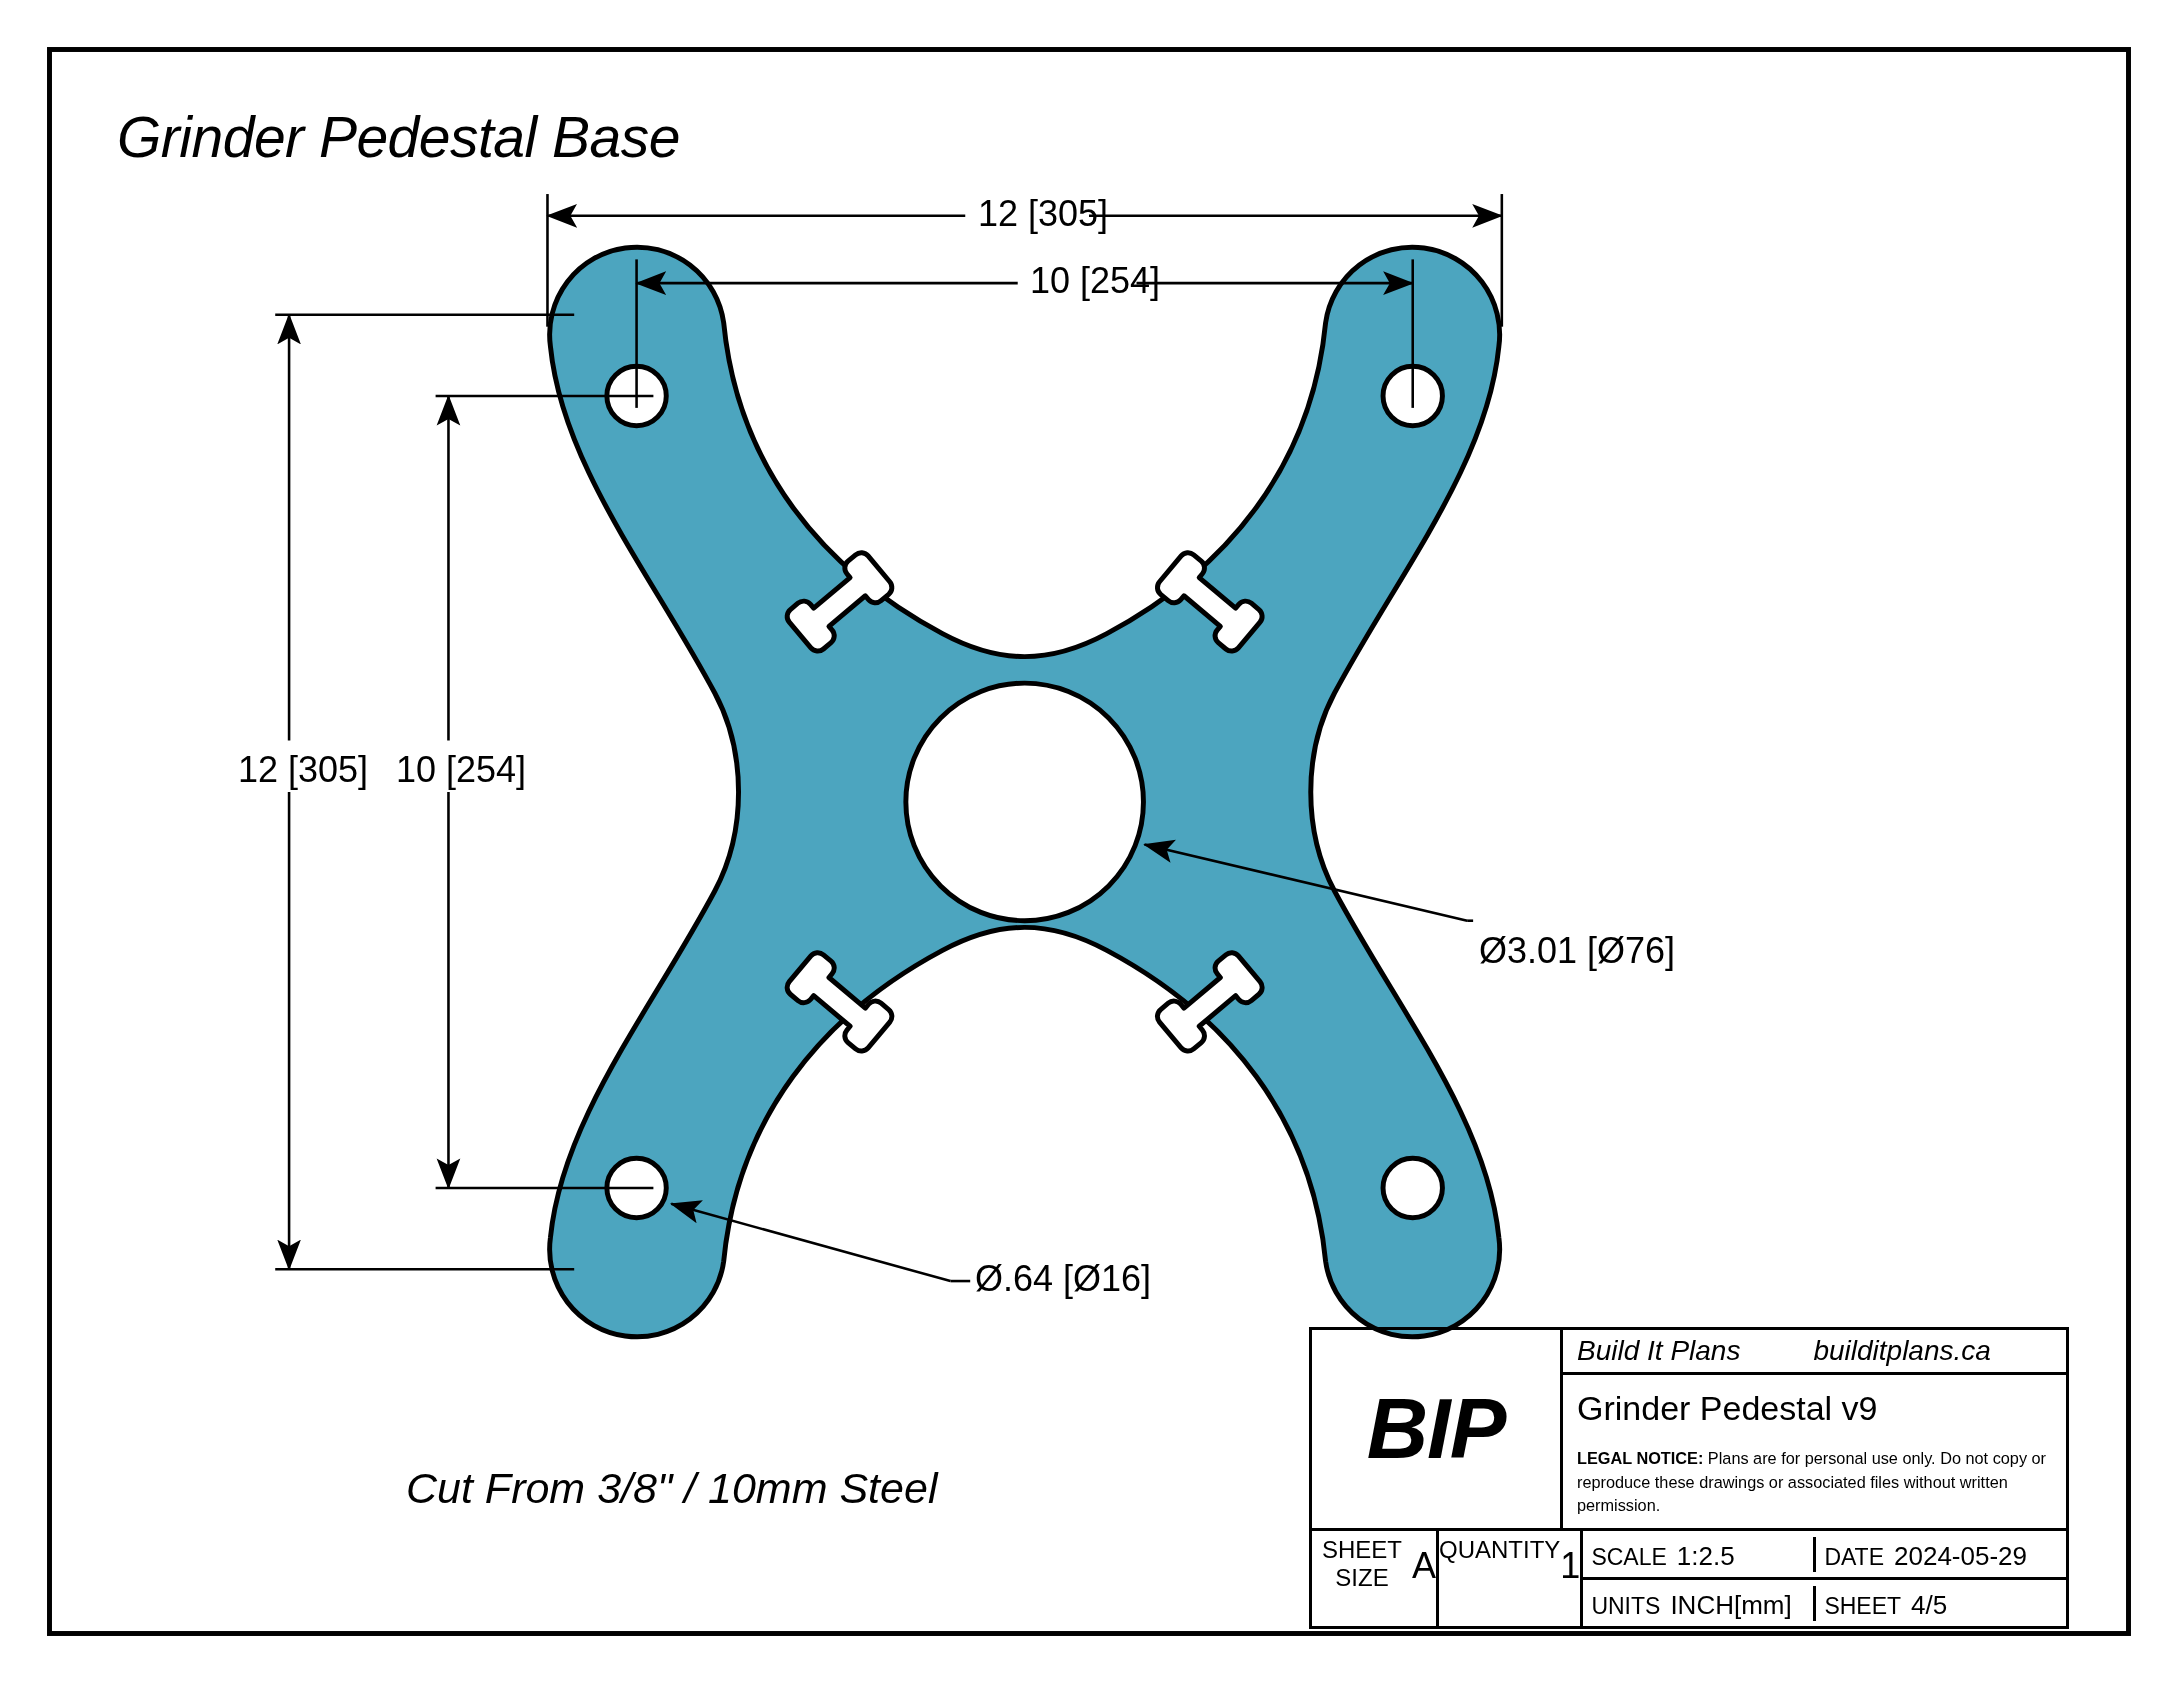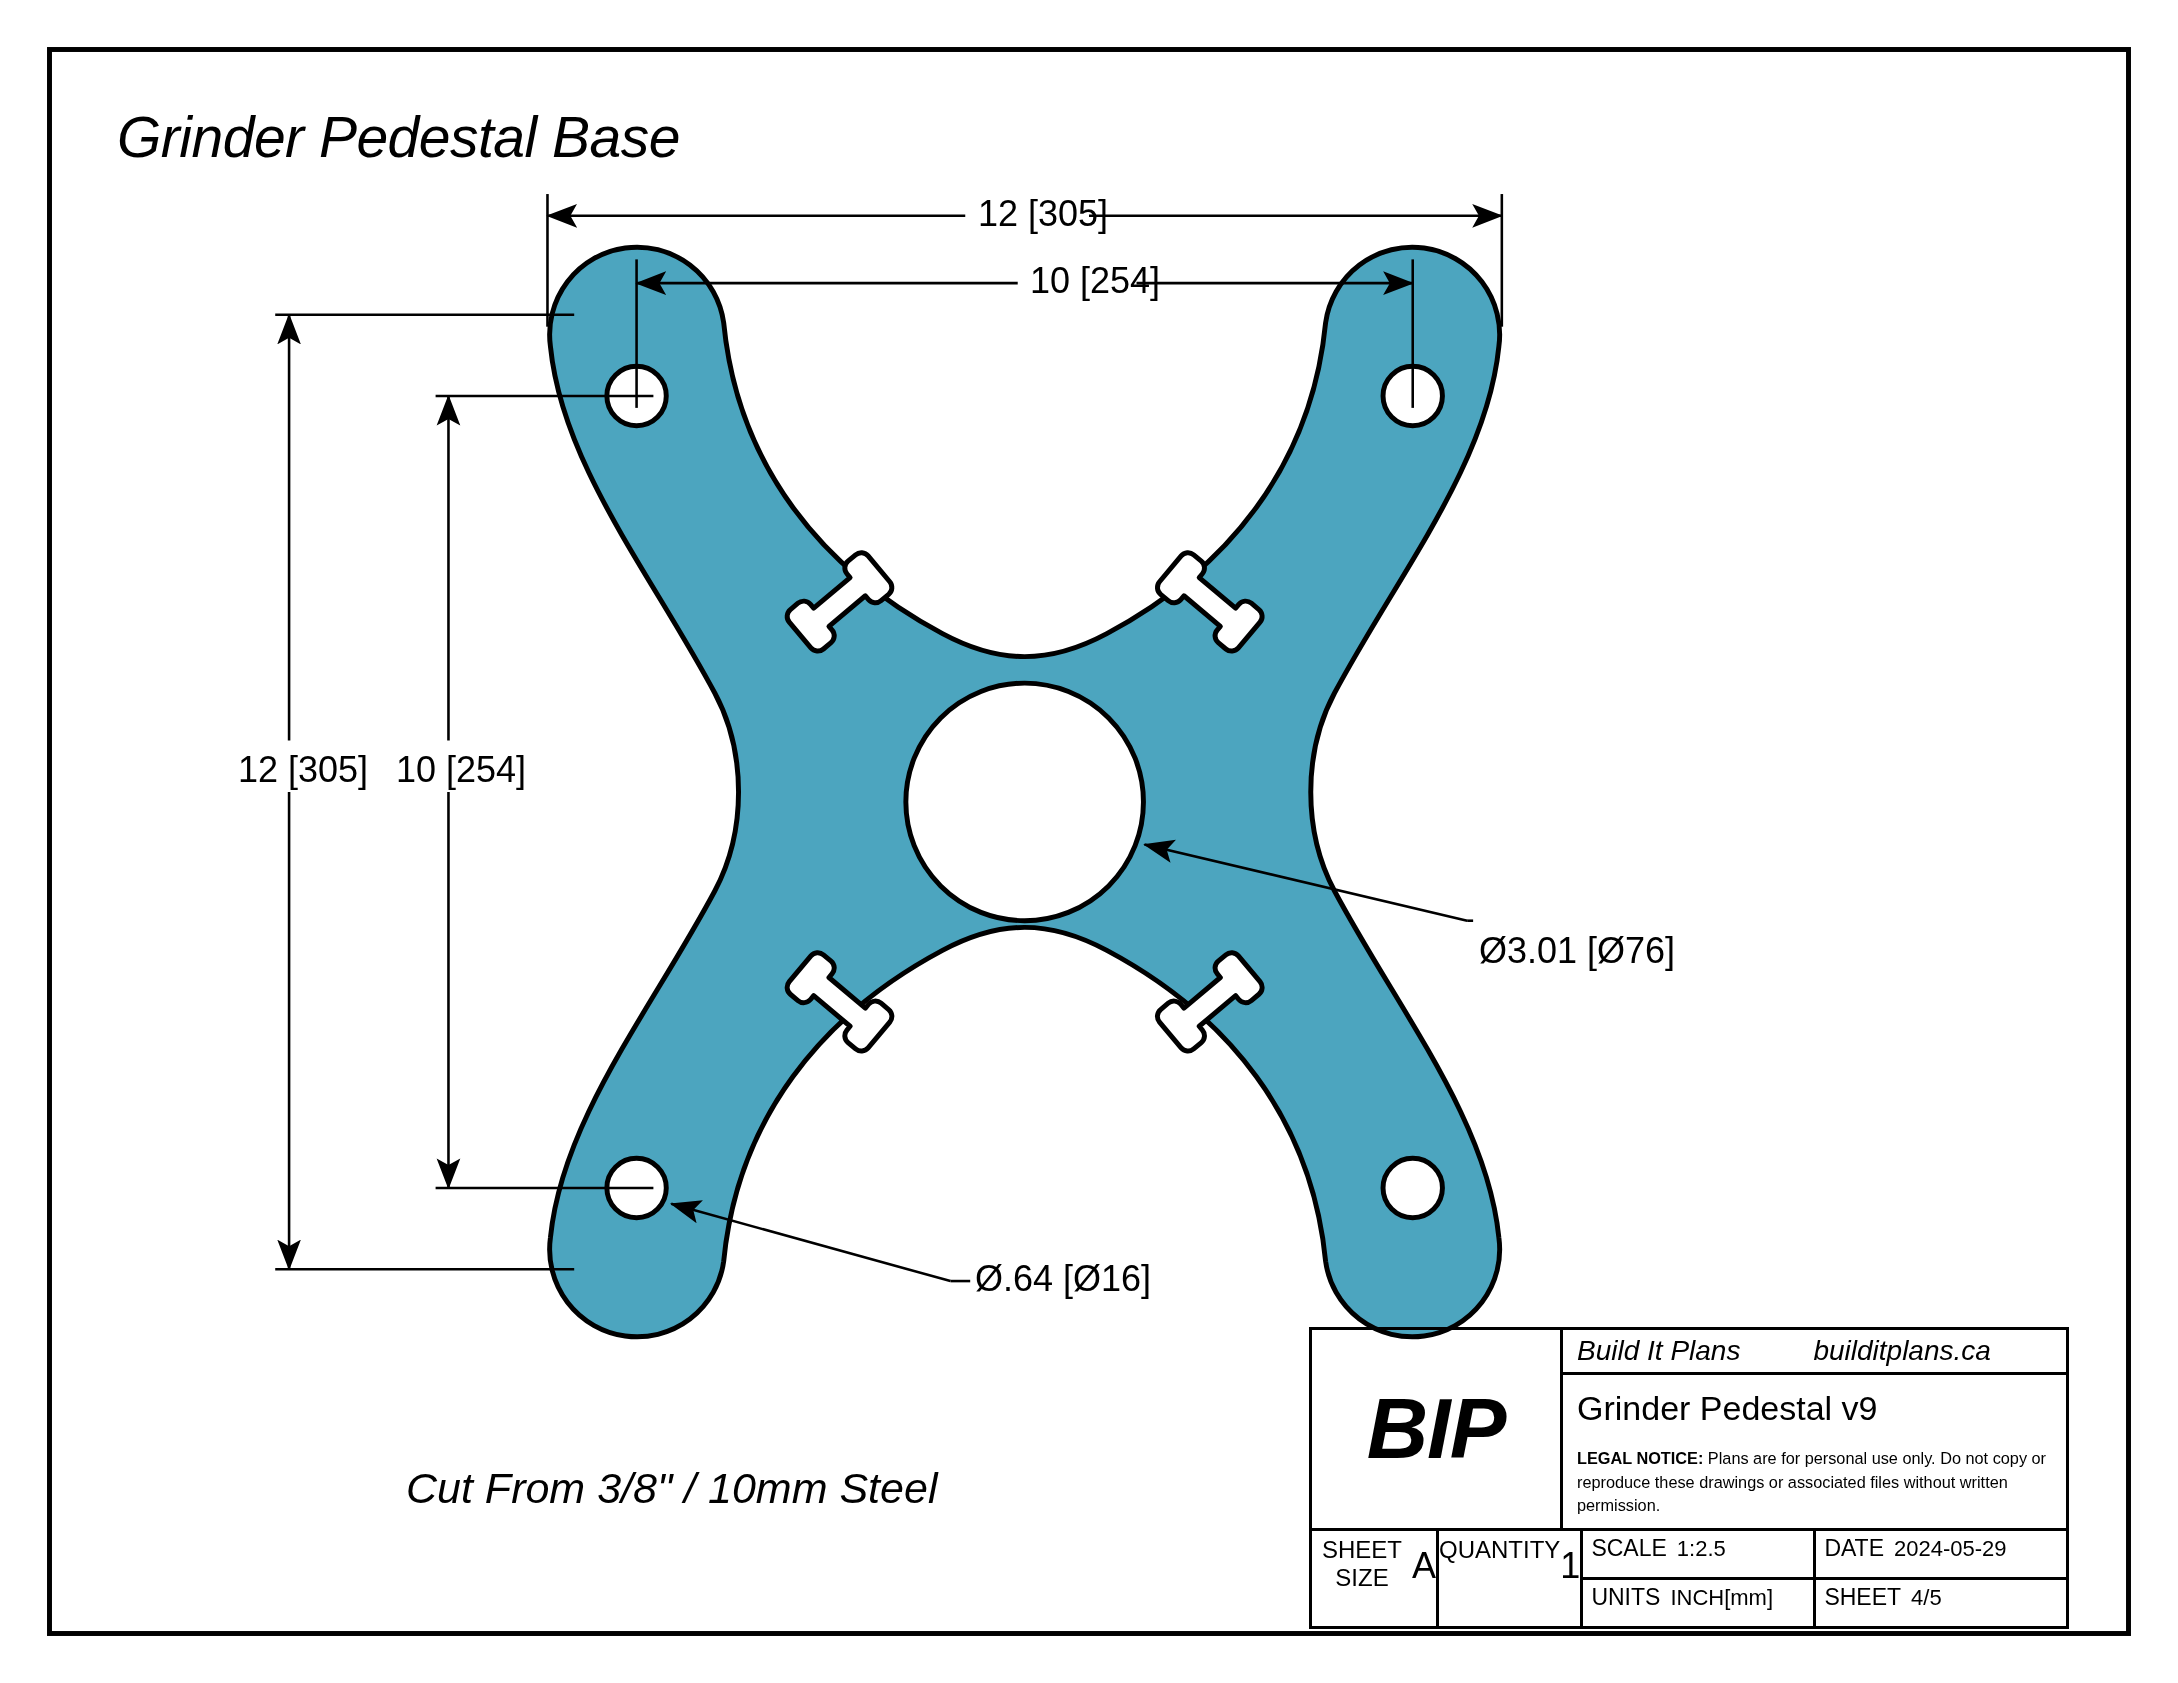--- a/index.html
+++ b/index.html
@@ -148,31 +148,32 @@
     padding-top: 14px;
   }
   #tb-lower-right {
     flex: 1 1 auto;
     display: flex;
     flex-direction: column;
   }
   .tb-lr-row {
     flex: 1 1 50%;
     display: flex;
+    align-items: center;
   }
   .tb-lr-row.top { border-bottom: 3px solid #000; }
   .tb-cell {
     display: flex;
     align-items: baseline;
     padding: 4px 0 0 8px;
   }
   #tb-scale-cell, #tb-units-cell { flex: 0 0 222px; border-right: 3px solid #000; }
   #tb-date-cell,  #tb-sheet-cell { flex: 1 1 auto; }
   .tb-inline-cap { font-size: 23px; }
-  .tb-inline-val { font-size: 22px; margin-left: 10px; }
+  .tb-inline-val { font-size: 26px; margin-left: 10px; }
 </style>
 </head>
 <body>
 
 <div id="sheet">
 
   <svg id="drawing-svg" viewBox="0 0 2200 1700">
     <defs>
       <marker id="arrow-end" viewBox="0 0 12 10" refX="11.5" refY="5" markerWidth="12" markerHeight="10" orient="auto-start-reverse">
         <path d="M0,0.4 L12,5 L0,9.6 L2.6,5 Z" fill="#000"></path>

